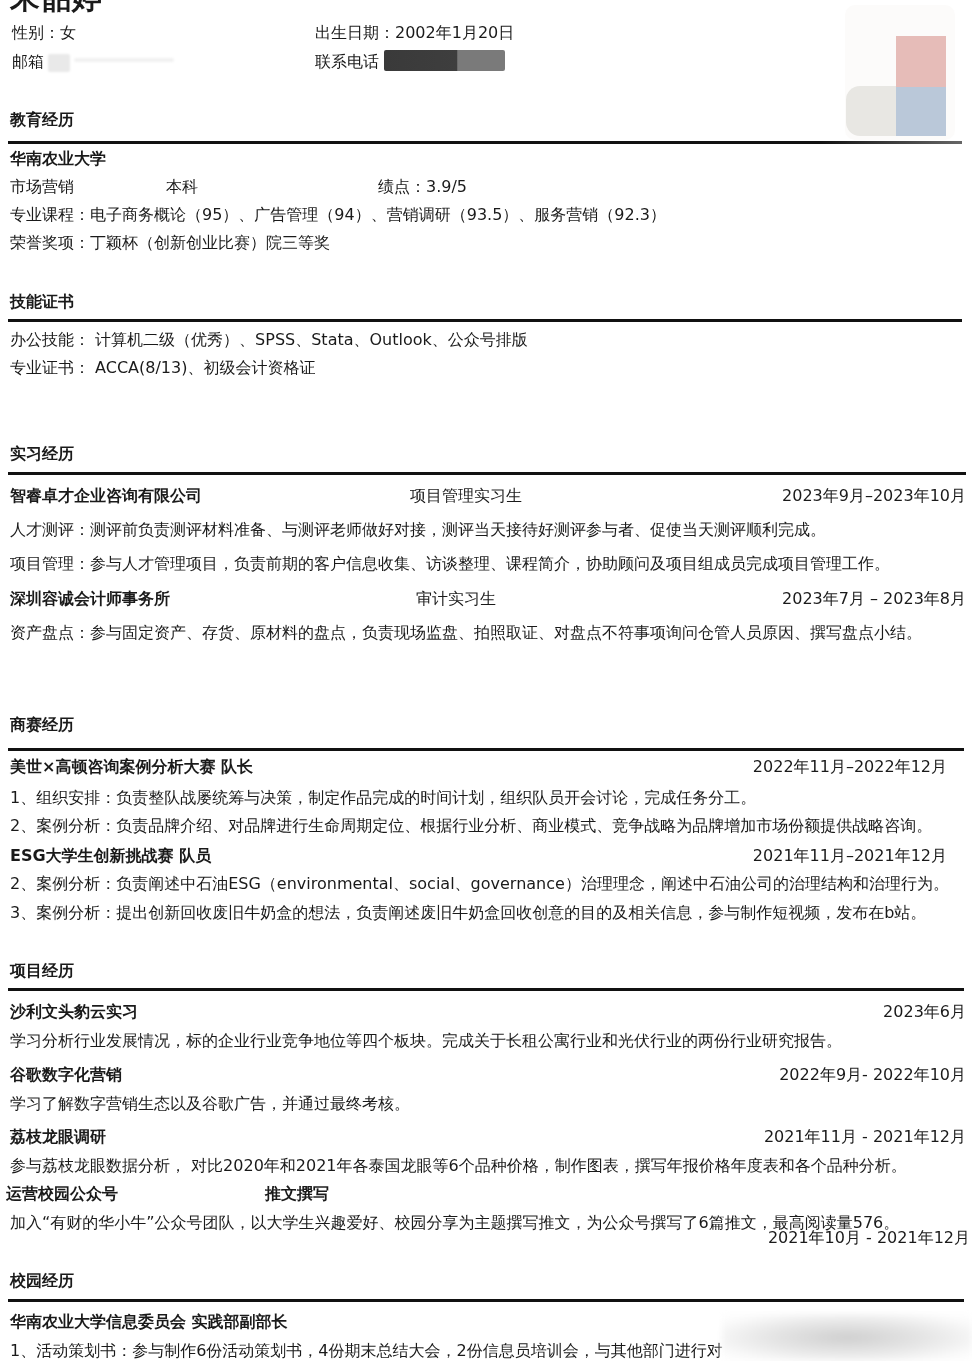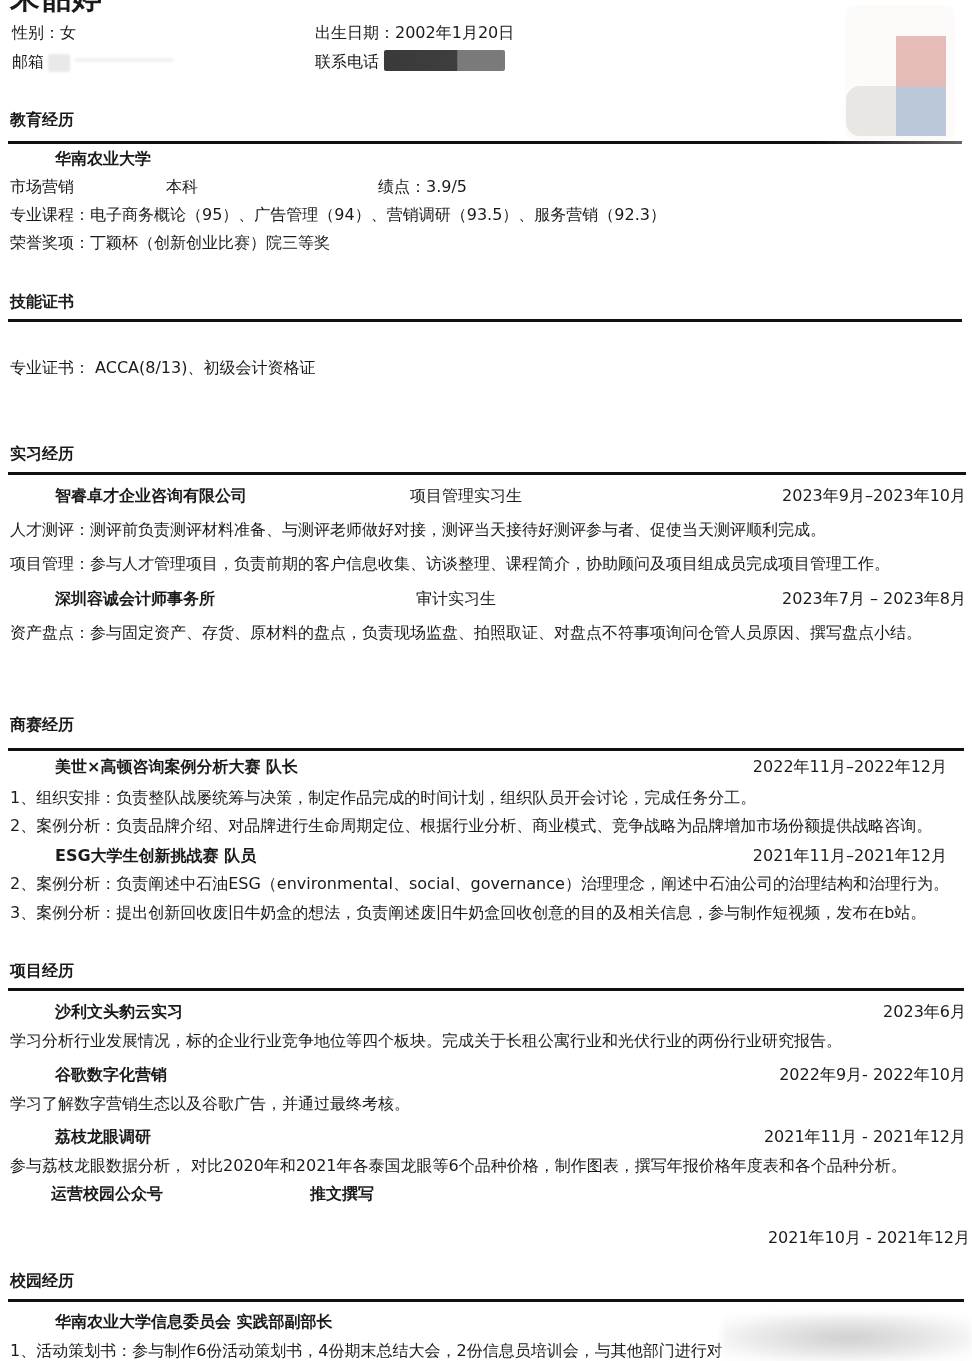--- a/index.html
+++ b/index.html
@@ -8,21 +8,21 @@
   .page{position:absolute;left:0;top:0;width:972px;height:1361px;}
   .abs{position:absolute;white-space:nowrap;}
   .name{left:10px;top:-22px;font-size:30px;font-weight:bold;letter-spacing:1px;}
   .info{font-size:16px;}
   .blur-box{position:absolute;background:#e9e9e9;border-radius:2px;filter:blur(1px);}
   .phone-mask{position:absolute;background:linear-gradient(90deg,#3a3a3a 0%,#3e3e3e 60%,#7a7a7a 61%,#7a7a7a 100%);border-radius:2px;}
   .photo{position:absolute;}
   .sec-title{font-size:16px;font-weight:bold;}
   .rule{position:absolute;left:8px;height:3px;background:#111;}
   .row{font-size:16px;}
-  .bold{font-weight:bold;margin-left:45px;}
+  .bold{font-weight:bold;}
   .right{text-align:right;}
   .smear{position:absolute;background:radial-gradient(ellipse at center,#cfcfcf 0%,#e6e6e6 45%,#fafafa 80%,#fff 100%);filter:blur(3px);}
 </style>
 </head>
 <body>
 
 <div class="page">
 
   <div class="abs name">宋韶婷</div>
 
@@ -52,20 +52,23 @@
   <div class="rule" style="top:141px;width:954px;background:linear-gradient(90deg,#111 85%,#666 100%);"></div>
   <div class="abs row bold" style="left:10px;top:149px;">华南农业大学</div>
   <div class="abs row" style="left:10px;top:177px;">市场营销</div>
   <div class="abs row" style="left:166px;top:177px;">本科</div>
   <div class="abs row" style="left:378px;top:177px;">绩点：3.9/5</div>
   <div class="abs row" style="left:10px;top:205px;">专业课程：电子商务概论（95）、广告管理（94）、营销调研（93.5）、服务营销（92.3）</div>
   <div class="abs row" style="left:10px;top:233px;">荣誉奖项：丁颖杯（创新创业比赛）院三等奖</div>
 
   <div class="abs sec-title" style="left:10px;top:292px;">技能证书</div>
   <div class="rule" style="top:319px;width:954px;"></div>
+  <div class="abs row" style="left:10px;top:330px;">
+    <span>办公技能：</span> <span>计算机二级（优秀）、SPSS、Stata、Outlook、公众号排版</span>
+  </div>
   <div class="abs row" style="left:10px;top:358px;">
     <span>专业证书：</span> <span>ACCA(8/13)、初级会计资格证</span>
   </div>
 
   <div class="abs sec-title" style="left:10px;top:444px;">实习经历</div>
   <div class="rule" style="top:472px;width:958px;"></div>
 
   <div class="abs row bold" style="left:10px;top:486px;">智睿卓才企业咨询有限公司</div>
   <div class="abs row" style="left:410px;top:486px;">项目管理实习生</div>
   <div class="abs row right" style="right:6px;top:486px;margin-left:8px;">2023年9月–2023年10月</div>
@@ -101,20 +104,21 @@
   <div class="abs row right" style="right:6px;top:1065px;">2022年9月- 2022年10月</div>
   <div class="abs row" style="left:10px;top:1094px;">学习了解数字营销生态以及谷歌广告，并通过最终考核。</div>
 
   <div class="abs row bold" style="left:10px;top:1127px;">荔枝龙眼调研</div>
   <div class="abs row right" style="right:6px;top:1127px;">2021年11月 - 2021年12月</div>
   <div class="abs row" style="left:10px;top:1156px;">参与荔枝龙眼数据分析， 对比2020年和2021年各泰国龙眼等6个品种价格，制作图表，撰写年报价格年度表和各个品种分析。</div>
 
   <div class="abs row bold" style="left:6px;top:1184px;">运营校园公众号</div>
   <div class="abs row bold" style="left:265px;top:1184px;">推文撰写</div>
   <div class="abs row right" style="right:2px;top:1184px;margin-top:44px;">2021年10月 - 2021年12月</div>
+  <div class="abs row" style="left:10px;top:1213px;">加入“有财的华小牛”公众号团队，以大学生兴趣爱好、校园分享为主题撰写推文，为公众号撰写了6篇推文，最高阅读量576。</div>
 
   <div class="abs sec-title" style="left:10px;top:1271px;">校园经历</div>
   <div class="rule" style="top:1299px;width:956px;"></div>
   <div class="abs row bold" style="left:10px;top:1312px;">华南农业大学信息委员会 实践部副部长</div>
   <div class="abs row" style="left:10px;top:1341px;">1、活动策划书：参与制作6份活动策划书，4份期末总结大会，2份信息员培训会，与其他部门进行对</div>
 
   <div class="smear" style="left:722px;top:1314px;width:250px;height:47px;"></div>
 </div>
 
 </body></html>

